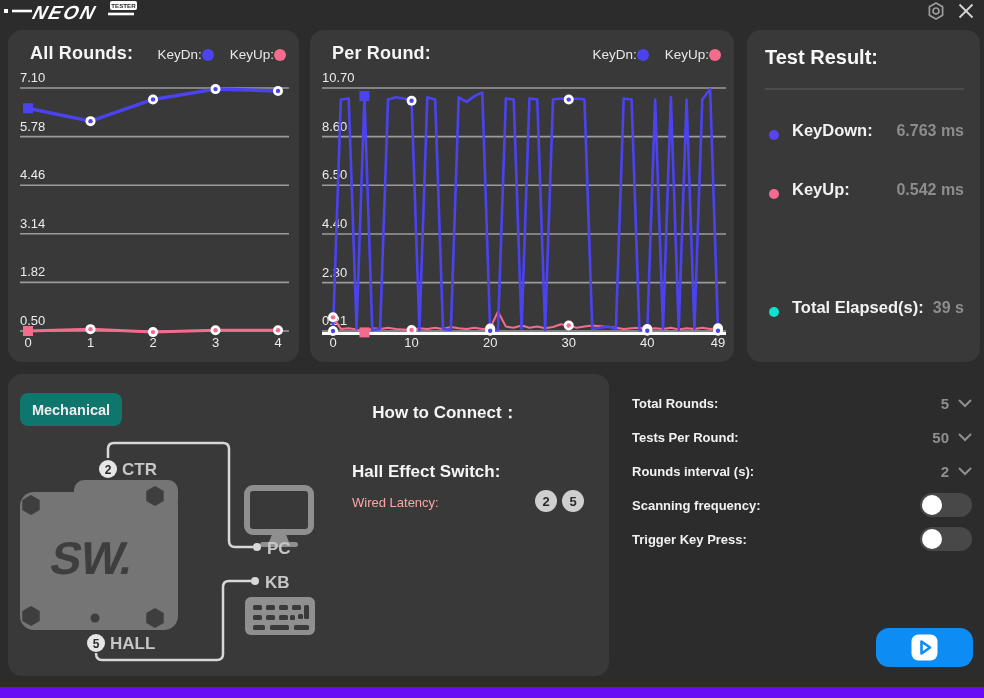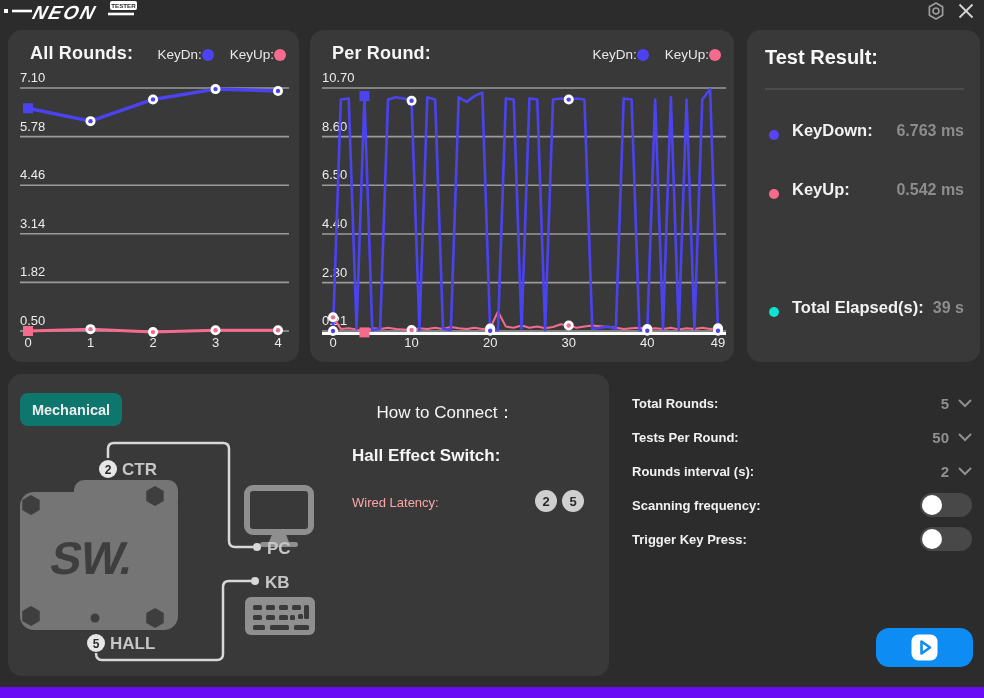--- a/index.html
+++ b/index.html
@@ -35,22 +35,22 @@
   .tr-row{position:absolute;left:22px;right:16px;height:24px;display:flex;align-items:flex-end;}
   .tr-dot{width:10px;height:10px;border-radius:50%;flex:0 0 auto;}
   .tr-label{margin-left:13px;font-size:16.5px;font-weight:bold;color:#f2f2f2;}
   .tr-value{margin-left:auto;font-size:16px;font-weight:bold;color:#8d8d8d;}
 
   
   .tab{position:absolute;height:33px;border-radius:8px;display:flex;align-items:center;justify-content:center;
        font-size:14.5px;font-weight:bold;cursor:pointer;}
   #tab-mech{left:12px;top:19px;width:102px;background:#0f766e;color:#ededed;}
   #tab-hall{left:121px;top:19px;width:101px;color:#ffffff;}
-  #howto-title{position:absolute;left:330px;top:27px;width:215px;text-align:center;font-size:17px;font-weight:normal;color:#f5f5f5;}
-  #hall-sub{position:absolute;left:344px;top:72px;font-size:17px;font-weight:bold;color:#f5f5f5;}
+  #howto-title{position:absolute;left:330px;top:27px;width:215px;text-align:center;font-size:17px;font-weight:bold;color:#f5f5f5;}
+  #hall-sub{position:absolute;left:344px;top:88px;font-size:17px;font-weight:bold;color:#f5f5f5;}
   #wired-label{position:absolute;left:344px;top:121px;font-size:13px;color:#fca5a5;}
   #wired-badges{position:absolute;left:527px;top:116px;display:flex;gap:5px;}
   .num-badge{width:22px;height:22px;border-radius:50%;background:#cfcfcf;color:#2b2b2b;
              font-size:13px;font-weight:bold;display:flex;align-items:center;justify-content:center;}
   #diagram{position:absolute;left:0;top:0;}
   #diagram text{font-family:"Liberation Sans",sans-serif;}
 
   
   #settings{position:absolute;left:632px;top:386px;width:340px;}
   .set-row{height:34px;display:flex;align-items:center;justify-content:space-between;}

